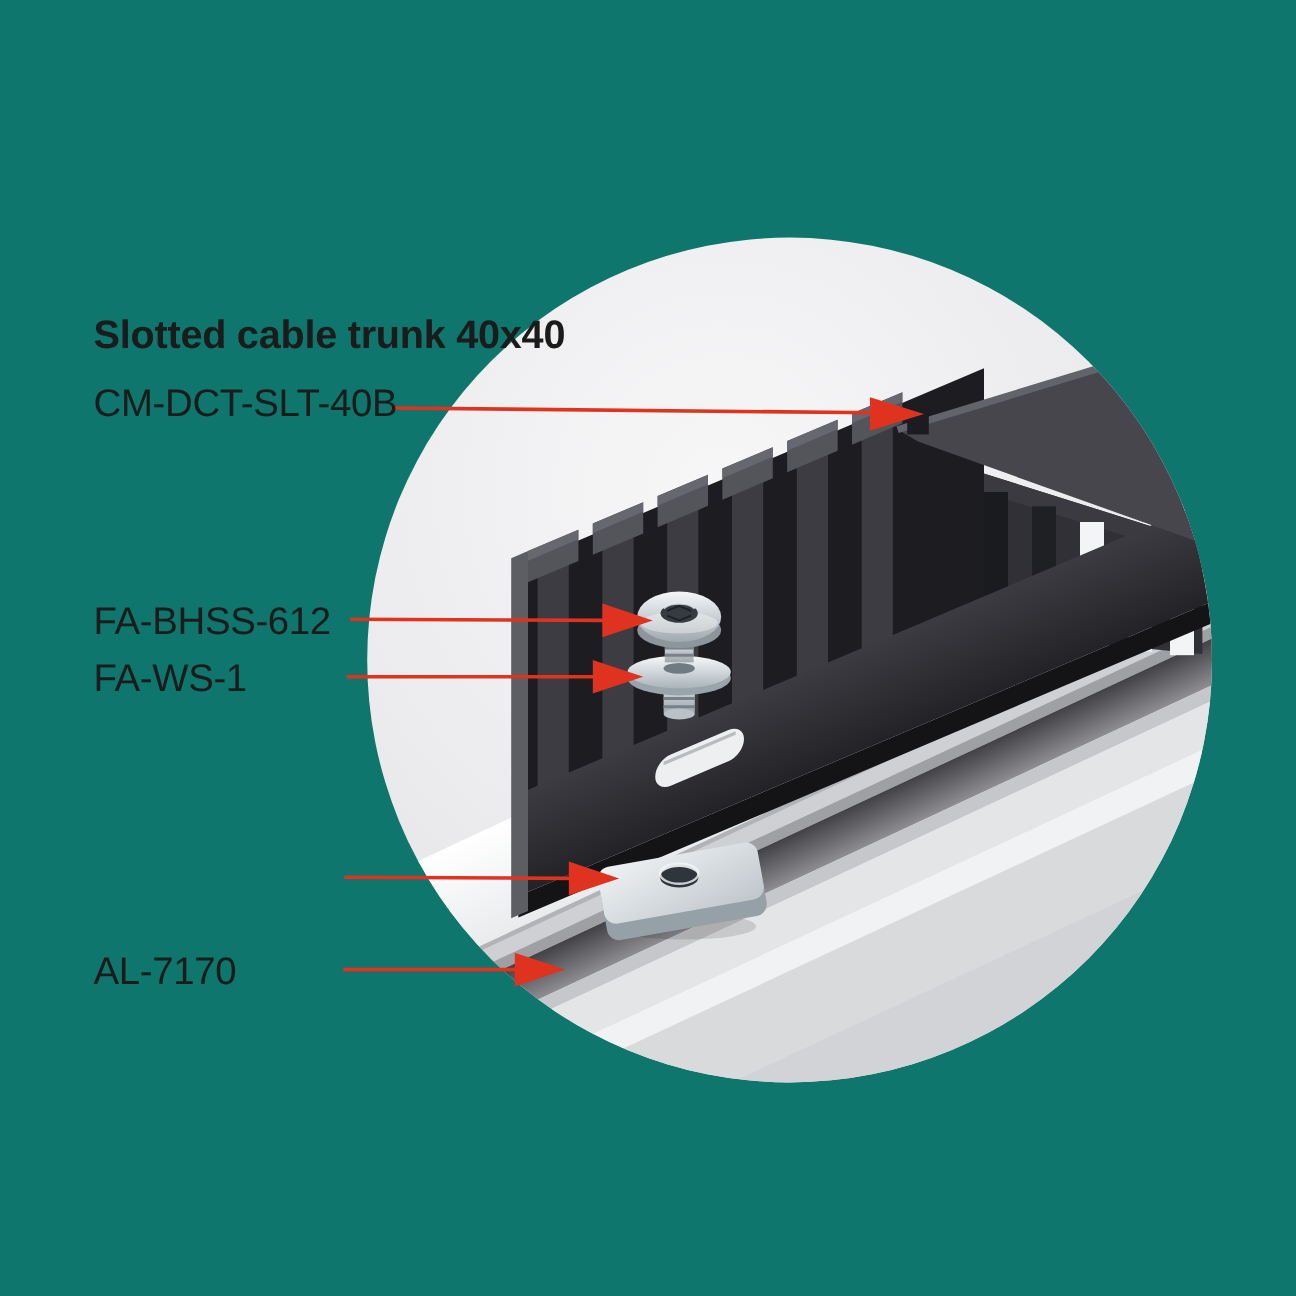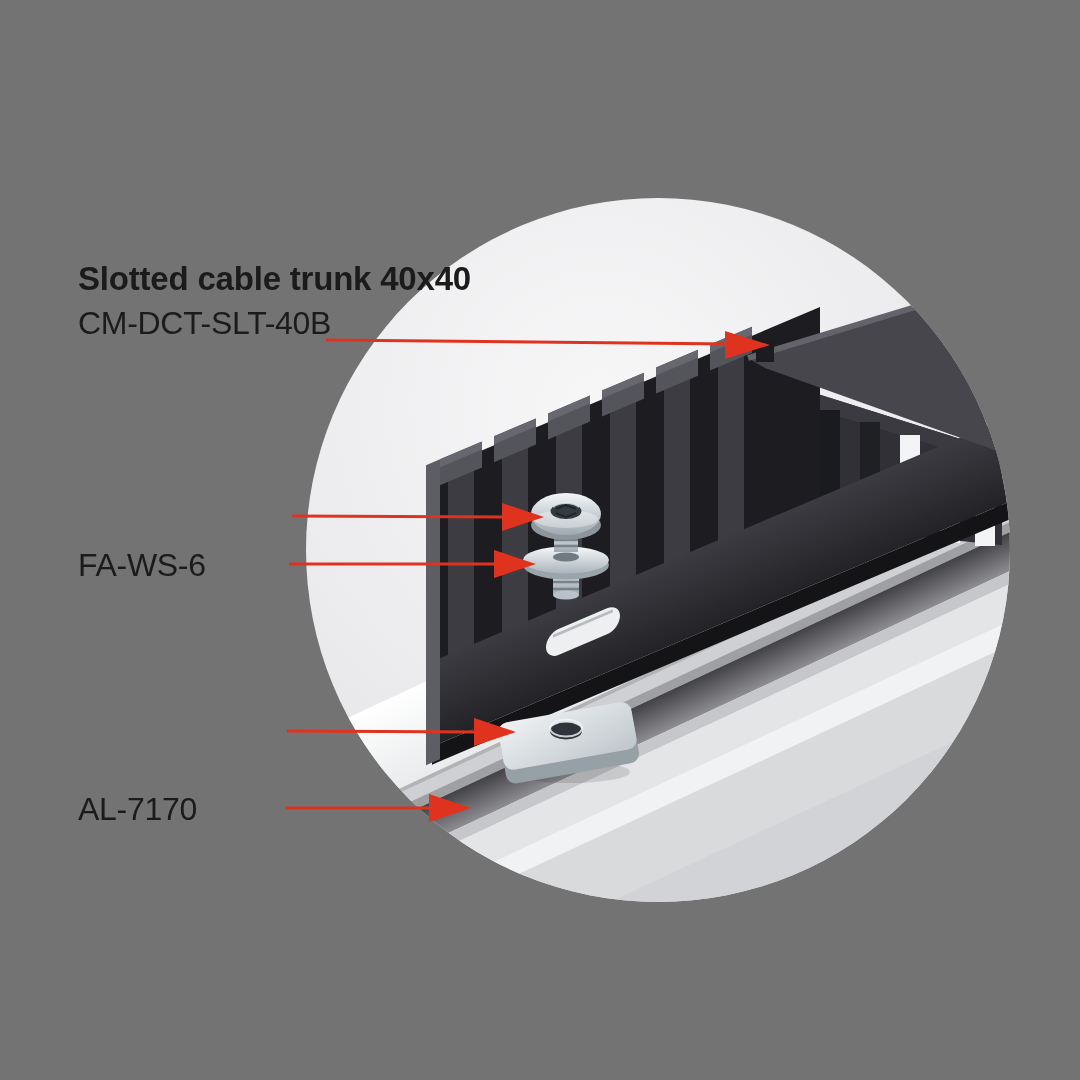--- a/index.html
+++ b/index.html
@@ -1,19 +1,19 @@
 <!DOCTYPE html>
 <html><head>
 <meta charset="utf-8">
 <style>
   html,body{margin:0;padding:0;background:#ffffff;}
   .canvas{
     position:relative;
     width:1080px;height:1080px;
-    background:#737373;
+    background:#0f766e;
     overflow:hidden;
     font-family:"Liberation Sans", sans-serif;
   }
   .canvas svg{position:absolute;left:0;top:0;}
   .labels{position:absolute;left:0;top:0;width:100%;height:100%;pointer-events:none;}
   .lab{
     position:absolute;
     color:#1b1b1b;
     font-size:32px;
     letter-spacing:-0.3px;
@@ -190,18 +190,19 @@
       </g>
       <g>
         <line x1="286" y1="808" x2="432" y2="808" stroke="#e0331f"></line>
         <polygon points="471,808 429,794 429,822" fill="#e0331f"></polygon>
       </g>
     </g>
   </svg>
 
   <div class="labels">
     <div class="lab title" style="left:78px;top:262px;">Slotted cable trunk 40x40</div>
-    <div class="lab" style="left:78px;top:307px;text-align:center;">CM-DCT-SLT-40B</div>
-    <div class="lab" style="left:78px;top:549px;">FA-WS-6</div>
+    <div class="lab" style="left:78px;top:320px;text-align:center;">CM-DCT-SLT-40B</div>
+    <div class="lab" style="left:78px;top:501px;">FA-BHSS-612</div>
+    <div class="lab" style="left:78px;top:549px;">FA-WS-1</div>
     <div class="lab" style="left:78px;top:793px;">AL-7170</div>
   </div>
 
 </div>
 
 </body></html>

